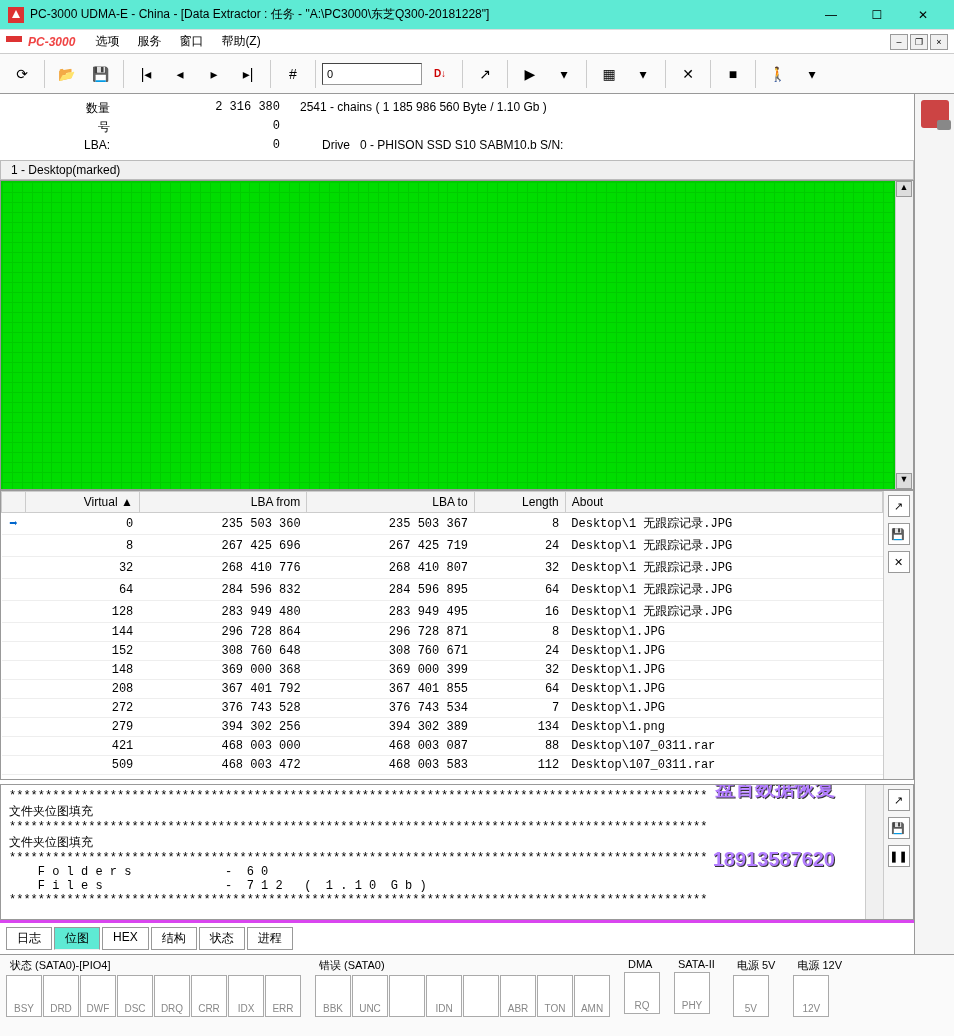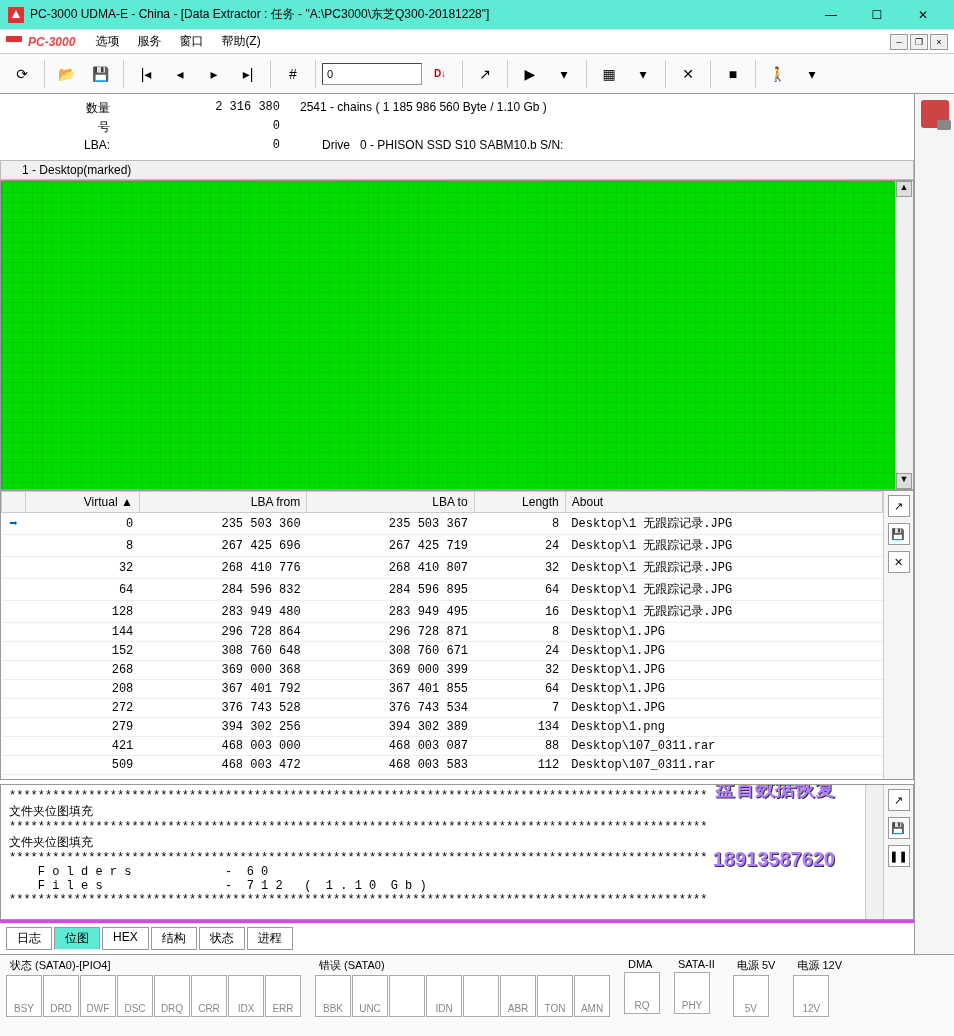--- a/index.html
+++ b/index.html
@@ -21,21 +21,21 @@
 .tb-input { width: 100px; height: 22px; border: 1px inset #999; padding: 0 4px; font-size: 11px; }
 .right-sidebar { position: absolute; right: 0; top: 94px; width: 40px; height: 860px; border-left: 1px solid #999; background: #f5f5f5; display: flex; flex-direction: column; align-items: center; padding-top: 4px; }
 .side-icon { width: 28px; height: 28px; background: #c44; margin: 2px; border-radius: 3px; position: relative; }
 .side-icon::after { content:""; position:absolute; right:-2px; bottom:-2px; width:14px; height:10px; background:#888; border-radius:2px; }
 .main-area { position: absolute; left: 0; top: 94px; right: 40px; bottom: 82px; display: flex; flex-direction: column; }
 .info-panel { padding: 6px 10px; font-size: 12px; }
 .info-row { display: flex; margin-bottom: 2px; }
 .info-label { width: 110px; text-align: right; padding-right: 10px; }
 .info-val { width: 170px; text-align: right; font-family: "Courier New", monospace; padding-right: 10px; }
 .info-extra { padding-left: 10px; }
-.section-header { background: #f0f0f0; border: 1px solid #bbb; padding: 2px 21px; font-size: 12px; }
+.section-header { background: #f0f0f0; border: 1px solid #bbb; padding: 2px 10px; font-size: 12px; }
 .bitmap-wrap { height: 310px; border: 1px solid #999; position: relative; background: #f8f8f8; display: flex; }
 .bitmap-grid { flex: 1; background: #0c0; display: grid; grid-template-columns: repeat(90, 1fr); grid-auto-rows: 9px; gap: 1px; padding: 2px; overflow: hidden; }
 .bitmap-cell { background: #0d0; }
 .bitmap-scroll { width: 18px; background: #f0f0f0; border-left: 1px solid #ccc; position: relative; }
 .bitmap-scroll .arrow { width: 16px; height: 16px; background: #ddd; border: 1px solid #999; font-size: 9px; text-align: center; position: absolute; left: 0; }
 .table-wrap { height: 290px; display: flex; border: 1px solid #999; }
 .table-main { flex: 1; overflow-y: auto; }
 .table-side { width: 30px; border-left: 1px solid #ccc; background: #f5f5f5; display: flex; flex-direction: column; align-items: center; padding-top: 4px; gap: 6px; }
 .table-side-btn { width: 22px; height: 22px; border: 1px solid #999; background: #fff; font-size: 11px; display:flex; align-items:center; justify-content:center; cursor:pointer; }
 table { width: 100%; border-collapse: collapse; font-size: 12px; }
@@ -3006,21 +3006,21 @@
             <tr>
               <td class="row-icon"></td>
               <td>152</td>
               <td>308 760 648</td>
               <td>308 760 671</td>
               <td>24</td>
               <td class="left">Desktop\1.JPG</td>
             </tr>
             <tr>
               <td class="row-icon"></td>
-              <td>268</td>
+              <td>148</td>
               <td>369 000 368</td>
               <td>369 000 399</td>
               <td>32</td>
               <td class="left">Desktop\1.JPG</td>
             </tr>
             <tr>
               <td class="row-icon"></td>
               <td>208</td>
               <td>367 401 792</td>
               <td>367 401 855</td>

